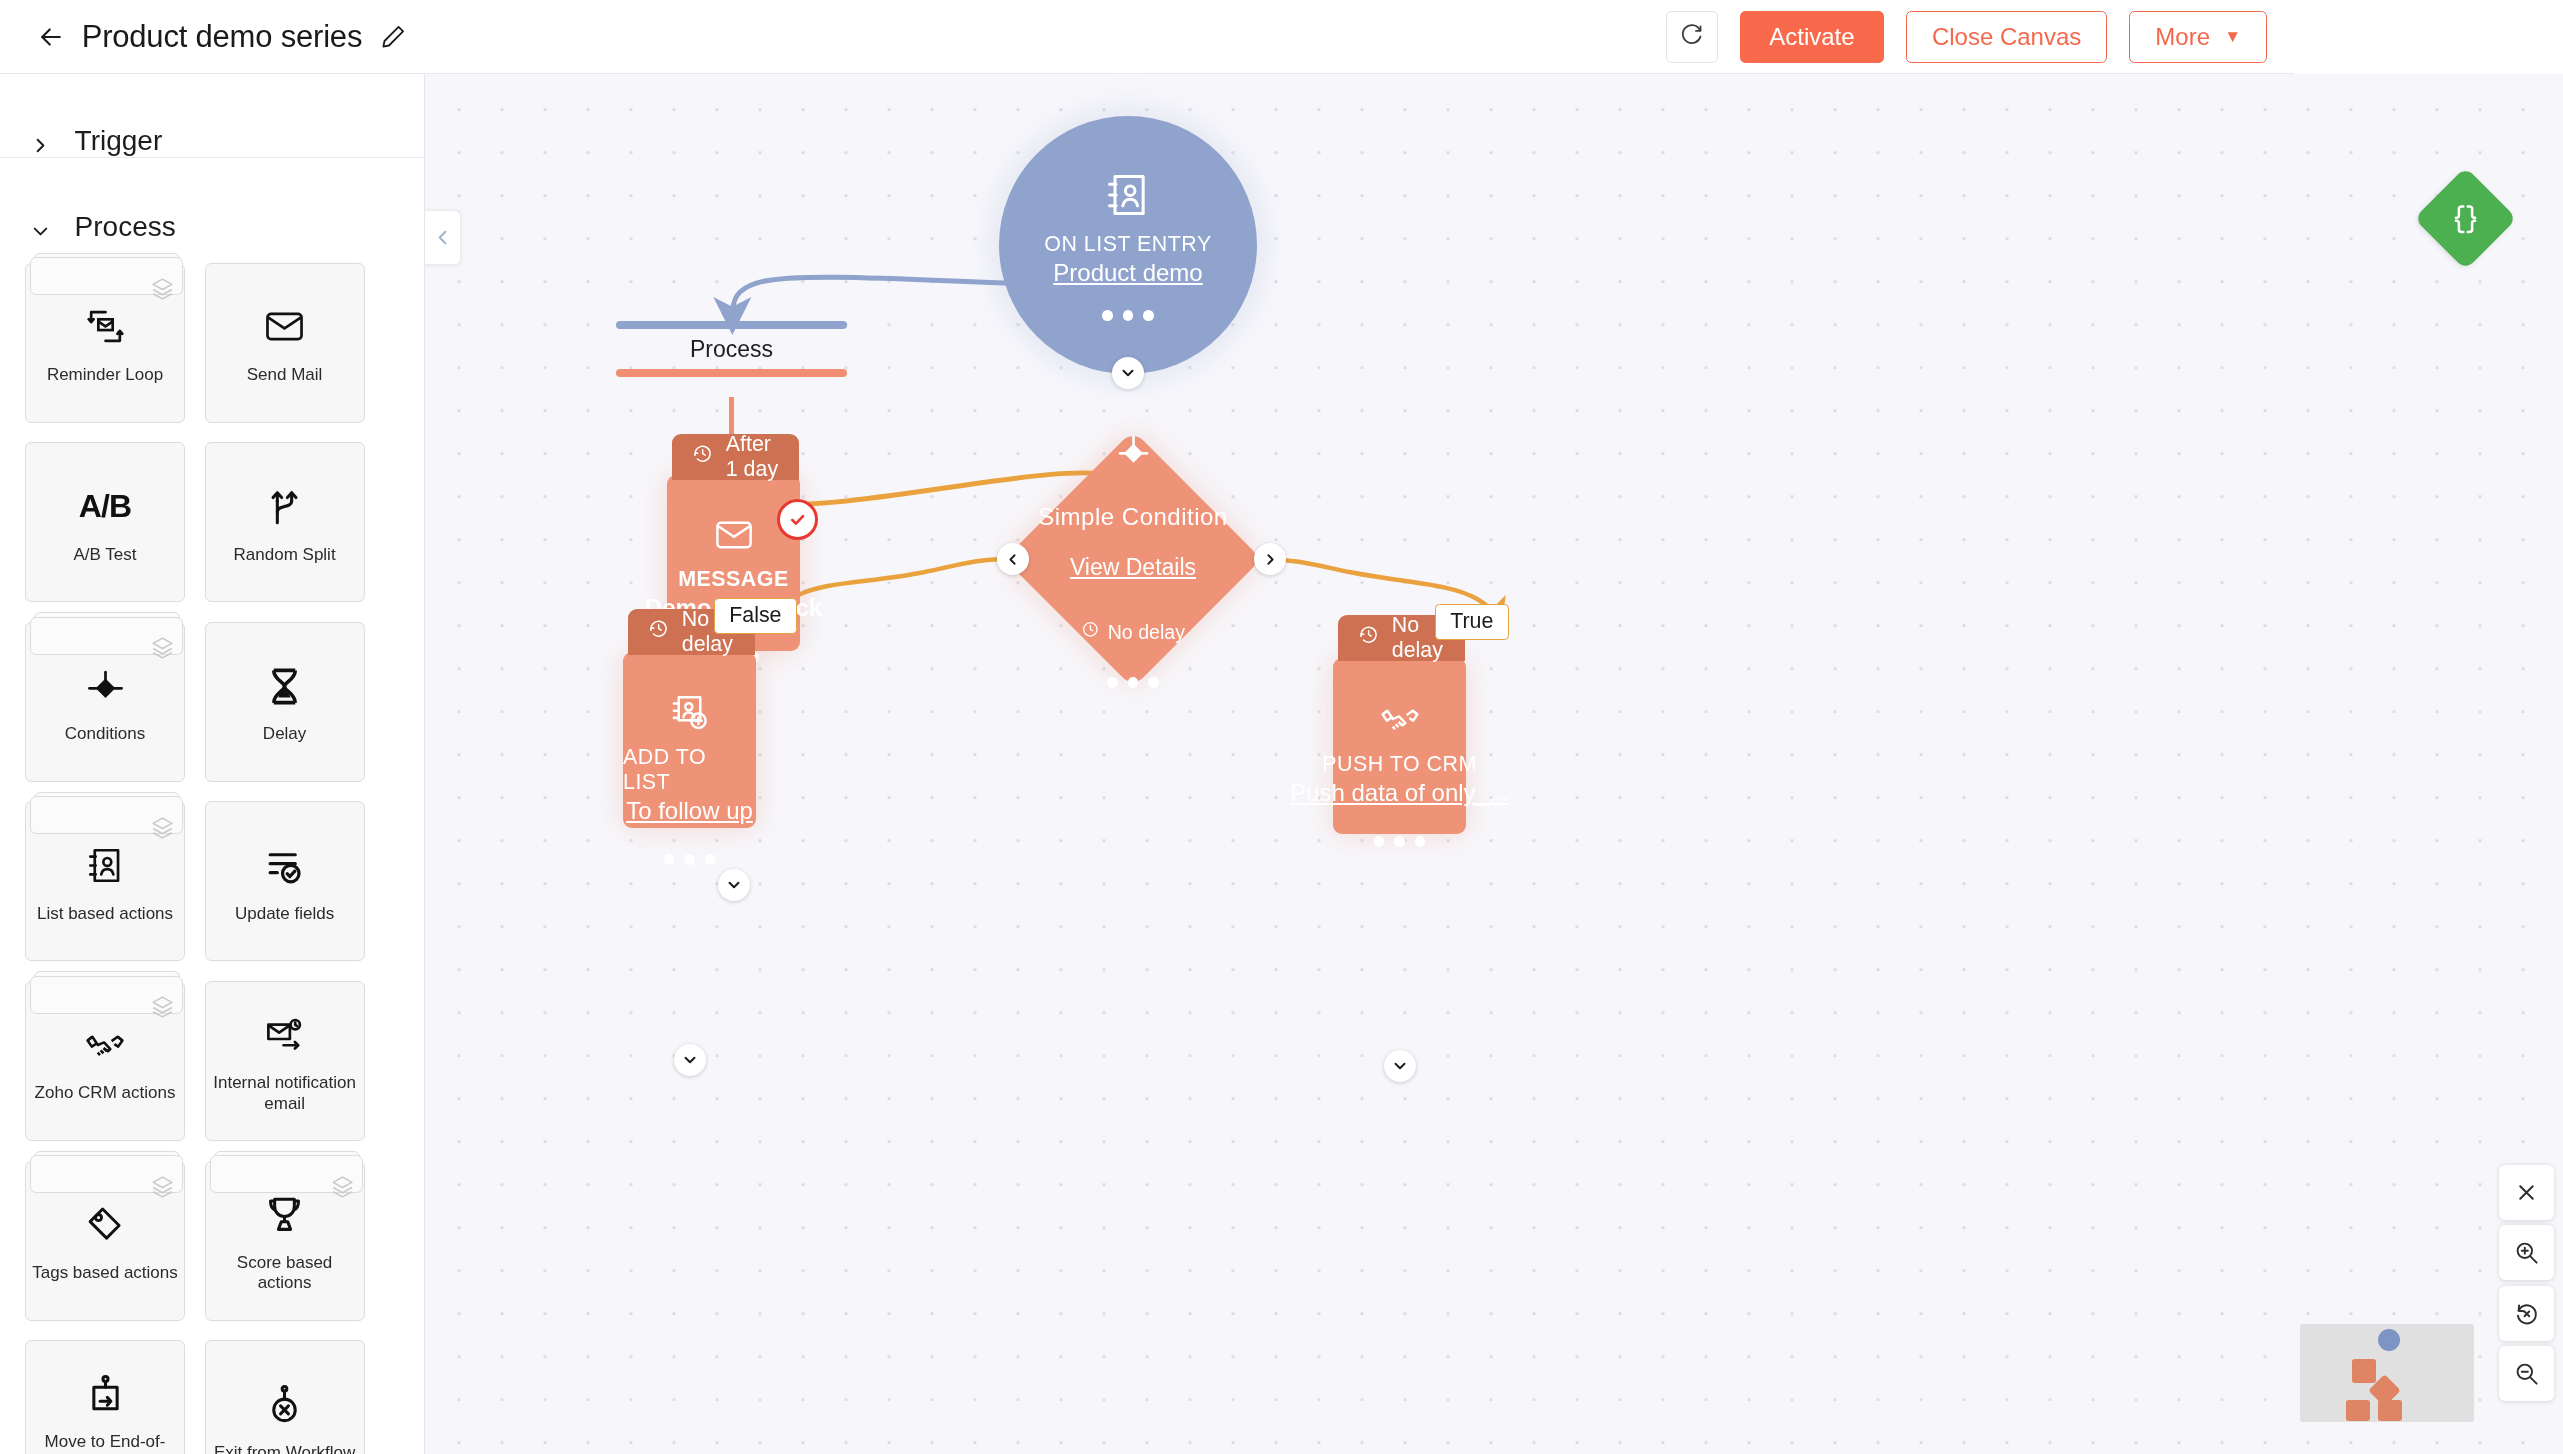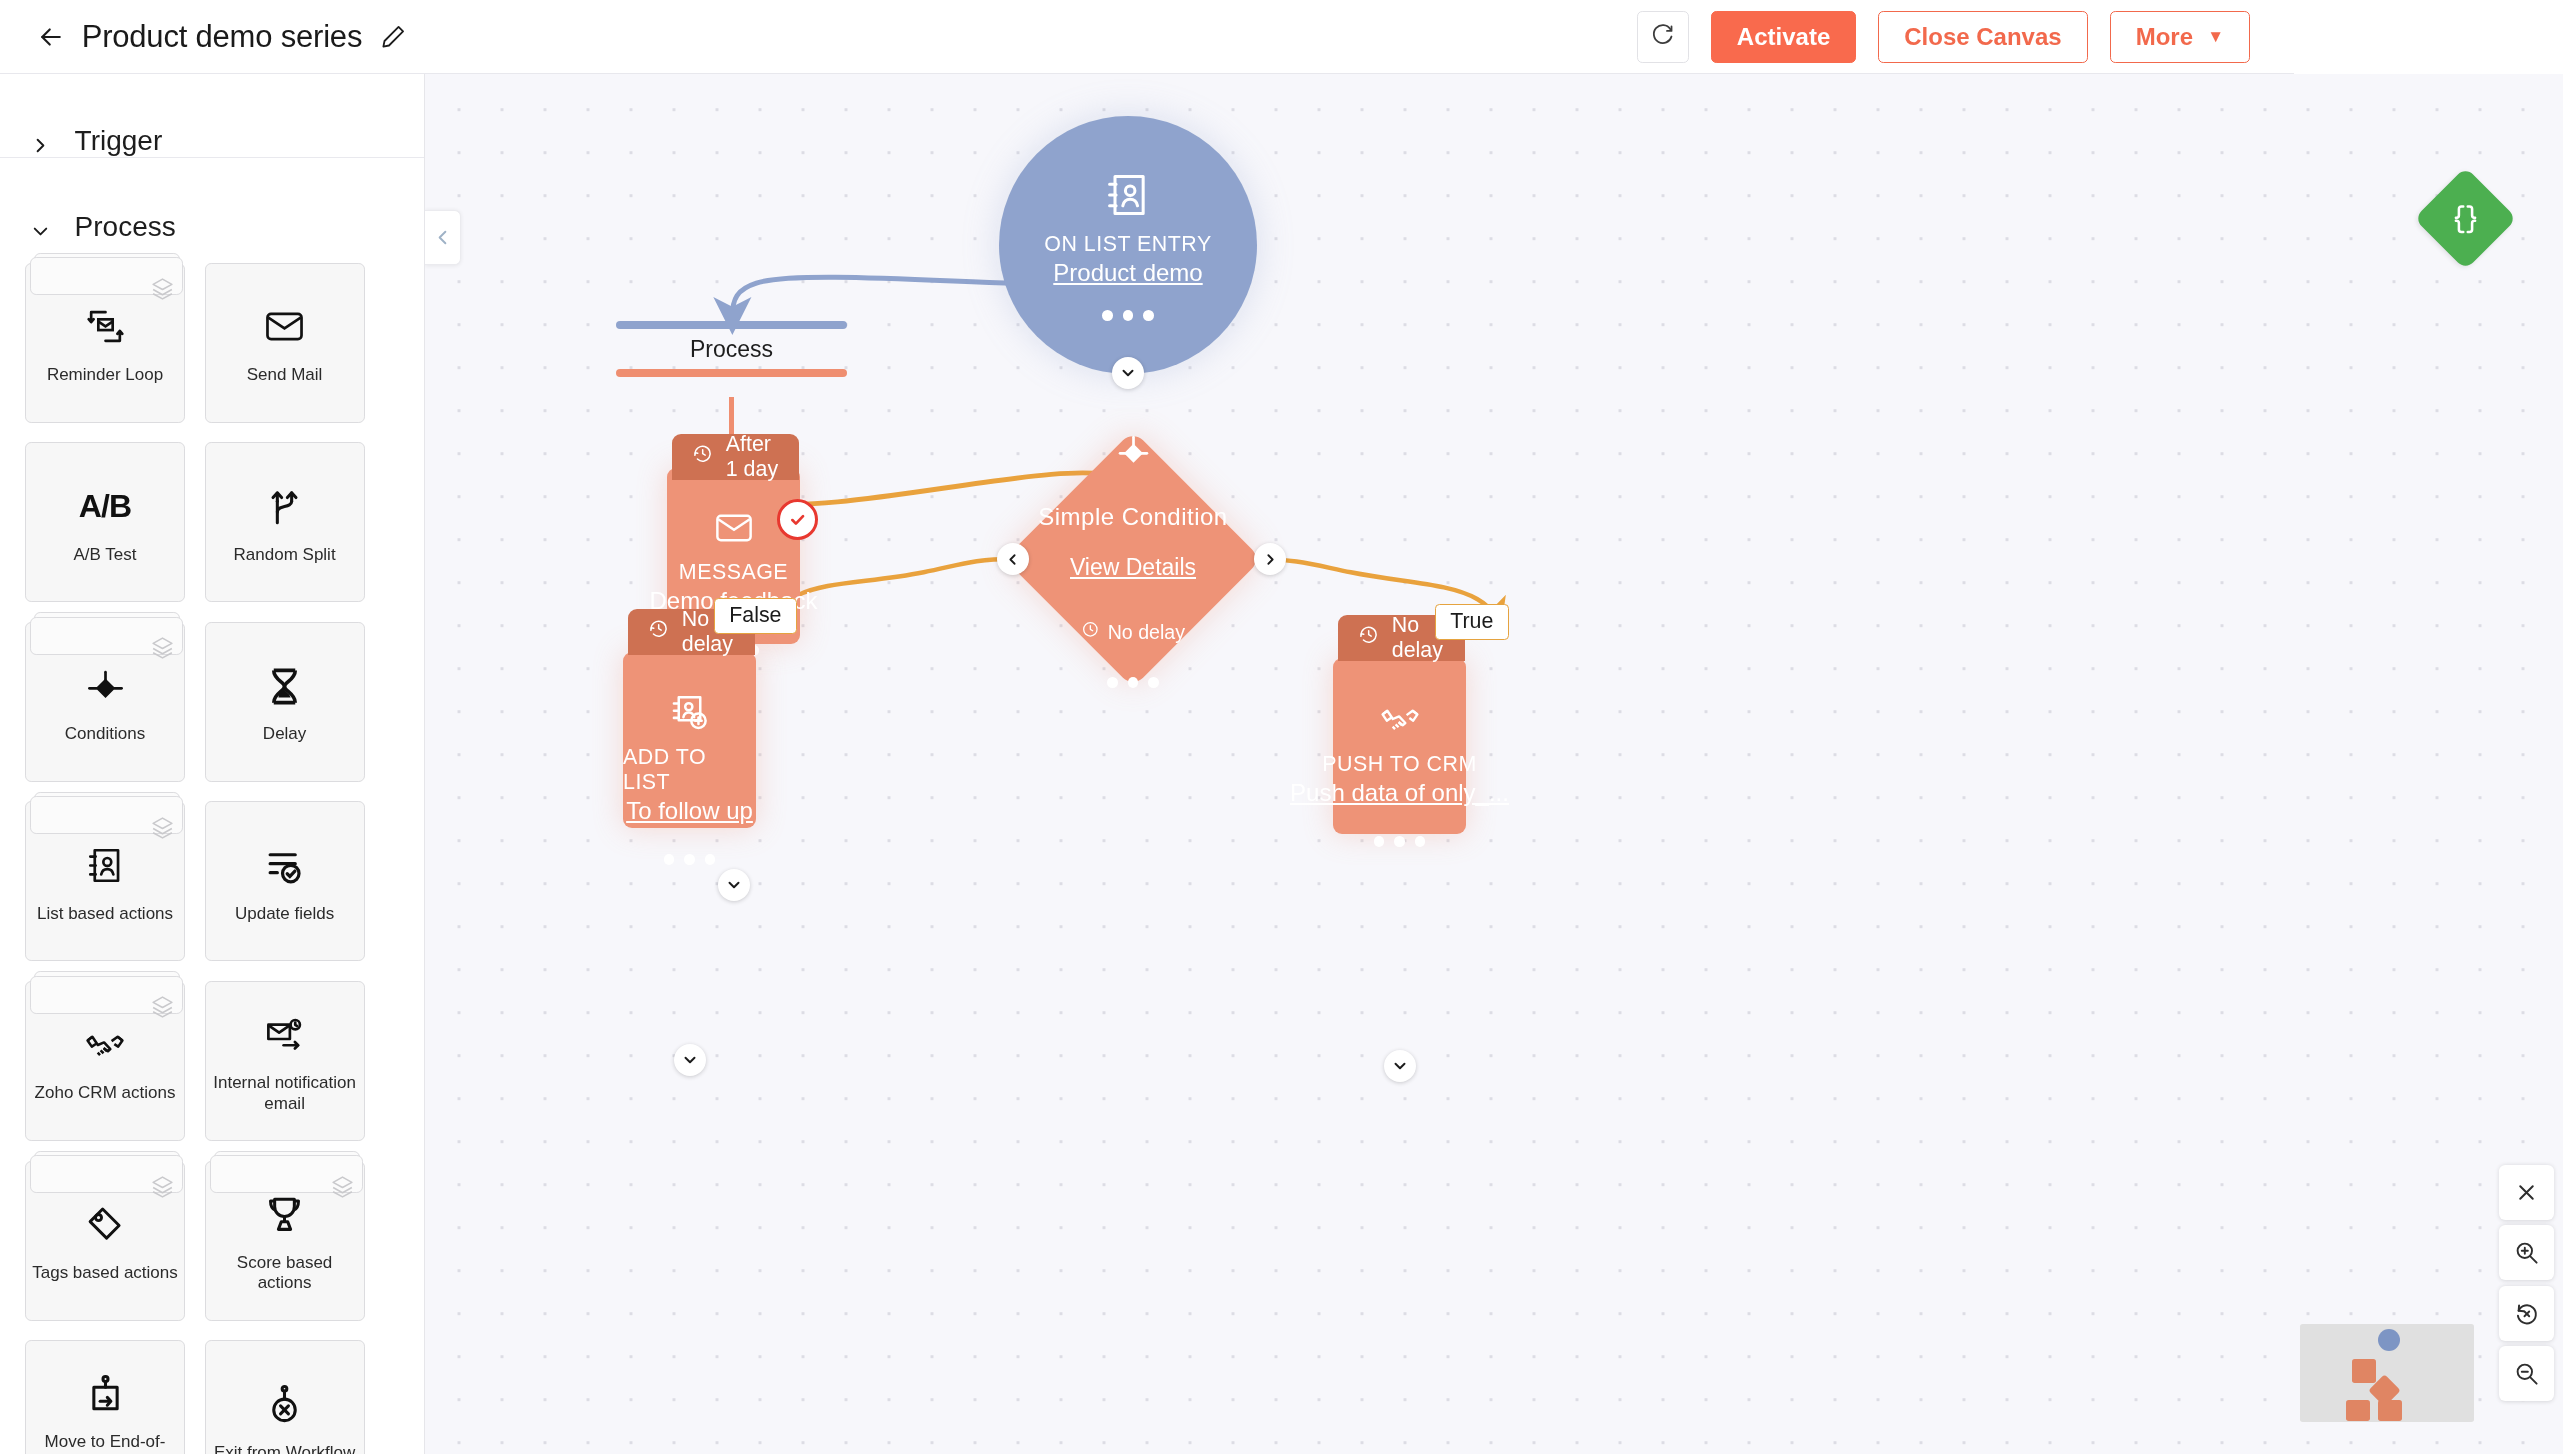--- a/index.html
+++ b/index.html
@@ -24,22 +24,22 @@
     display: flex; align-items: center; justify-content: center;
     cursor: pointer; color: #1c1c1c;
   }
   .page-title {
     margin-left: 10.7px;
     font-size: 31px; font-weight: 400; color: #1a1a1a;
     letter-spacing: -0.2px; white-space: nowrap;
   }
   .edit-icon { margin-left: 18px; width: 30px; height: 30px; cursor: pointer; color: #1c1c1c; display:flex; align-items:center;}
   .topbar-right {
-    margin-left: auto; margin-right: 44px;
-    display: flex; align-items: center; gap: 22px; font-weight: bold;
+    margin-left: auto; margin-right: 27px;
+    display: flex; align-items: center; gap: 22px;
   }
   .icon-btn-square {
     width: 52px; height: 52px; border: 0.9px solid #e2e2e6; border-radius: 5.3px;
     background: #fff; display: flex; align-items: center; justify-content: center;
     cursor: pointer; color: #3c3c3c;
   }
   .btn {
     height: 52px; border-radius: 5.3px; display: flex; align-items: center; justify-content: center;
     font-size: 24px; cursor: pointer; white-space: nowrap; padding: 0 25px;
   }
@@ -554,21 +554,21 @@
       <div class="delay-chip" style="left:5.3px; top:0; width:127px;">
         <span>
           <svg width="21.4" height="21.4" viewBox="0 0 24 24" fill="none" stroke="#fff" stroke-width="1.7" stroke-linecap="round" stroke-linejoin="round">
               <path d="M3.6 12a8.4 8.4 0 1 1 2.5 6"></path>
               <path d="M3.2 13.8L3.6 11l2.8.6"></path>
               <path d="M12 7.6V12l2.8 1.7"></path>
             </svg>
         </span>
         <span>After 1 day</span>
       </div>
-      <div class="action-card" style="position:absolute; left:0; top:34px; height:176px;">
+      <div class="action-card" style="position:absolute; left:0; top:41px; height:176px;font-weight:bold;">
         <div class="card-body">
           <span class="node-ic">
             <svg width="42" height="42" viewBox="0 0 24 24" fill="none" stroke="#fff" stroke-width="1.4">
                 <rect x="2.5" y="5" width="19" height="14" rx="2"></rect>
                 <path d="M3 7l9 6 9-6"></path>
               </svg>
           </span>
           <span class="node-kind">MESSAGE</span>
           <span class="node-name" style="text-decoration:none;">Demo feedback</span>
           <span class="dots" style="margin-top:30px;">

